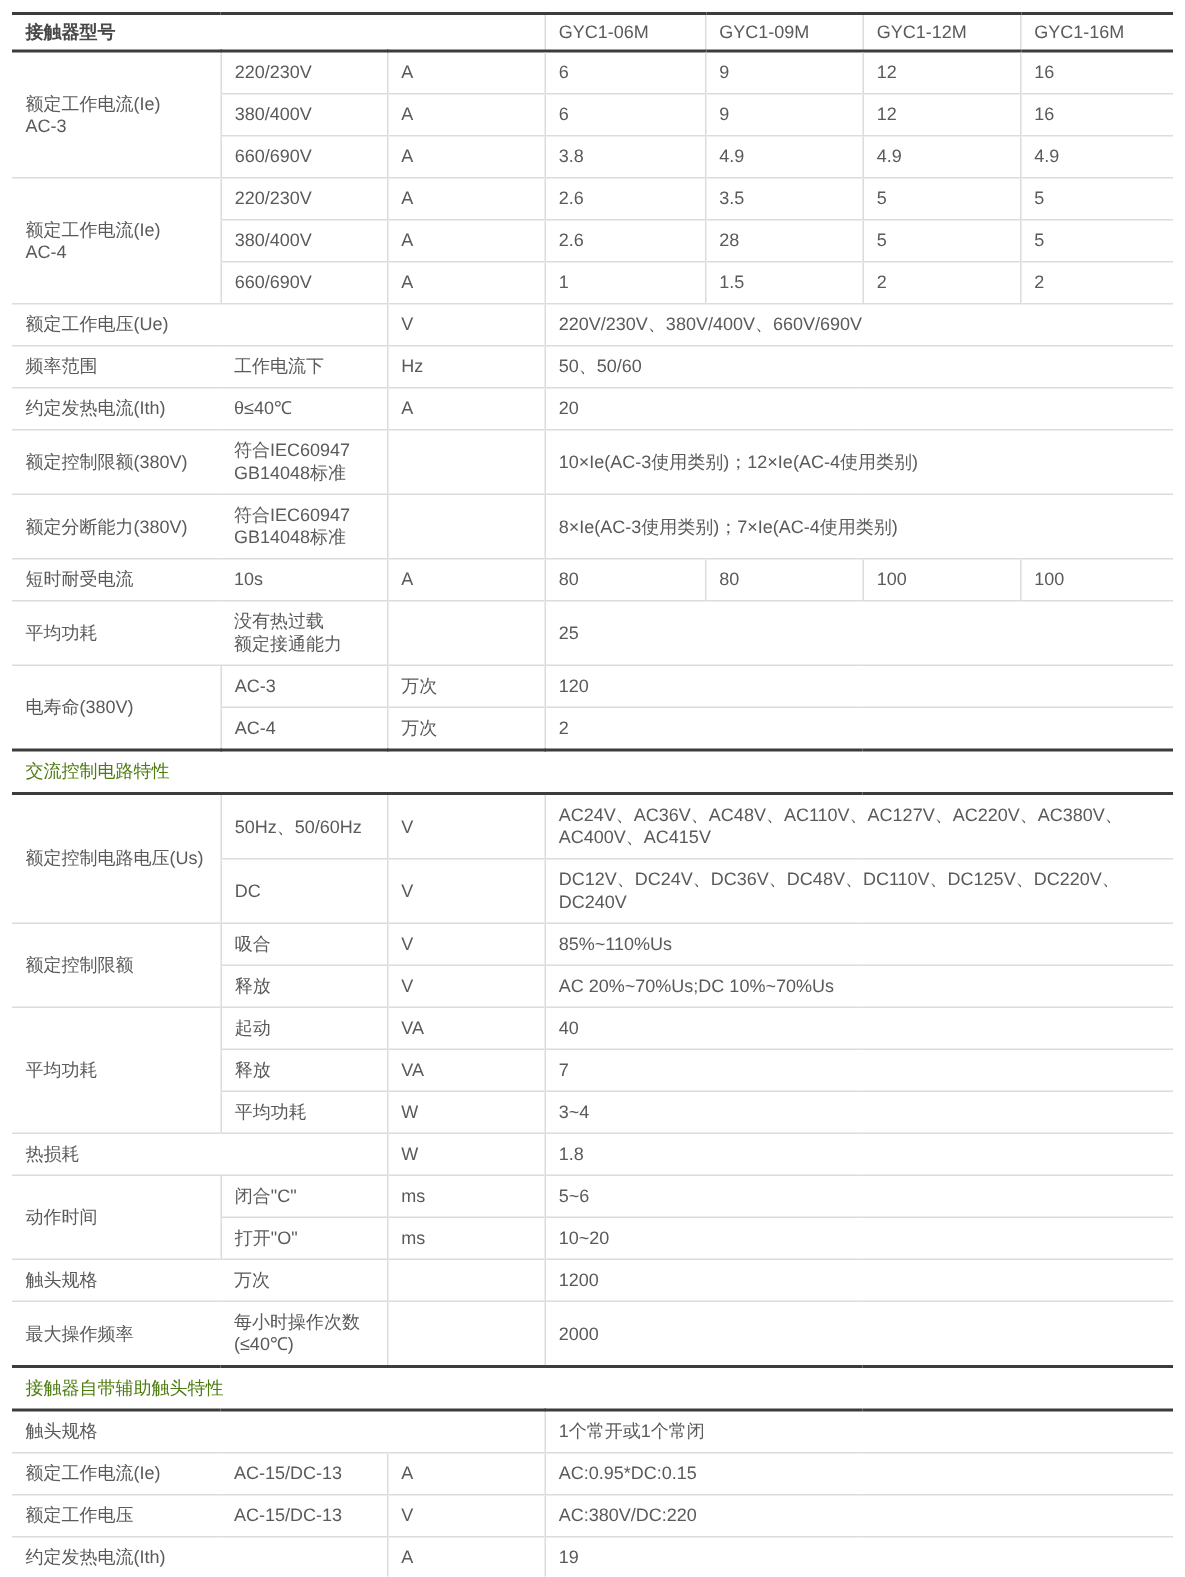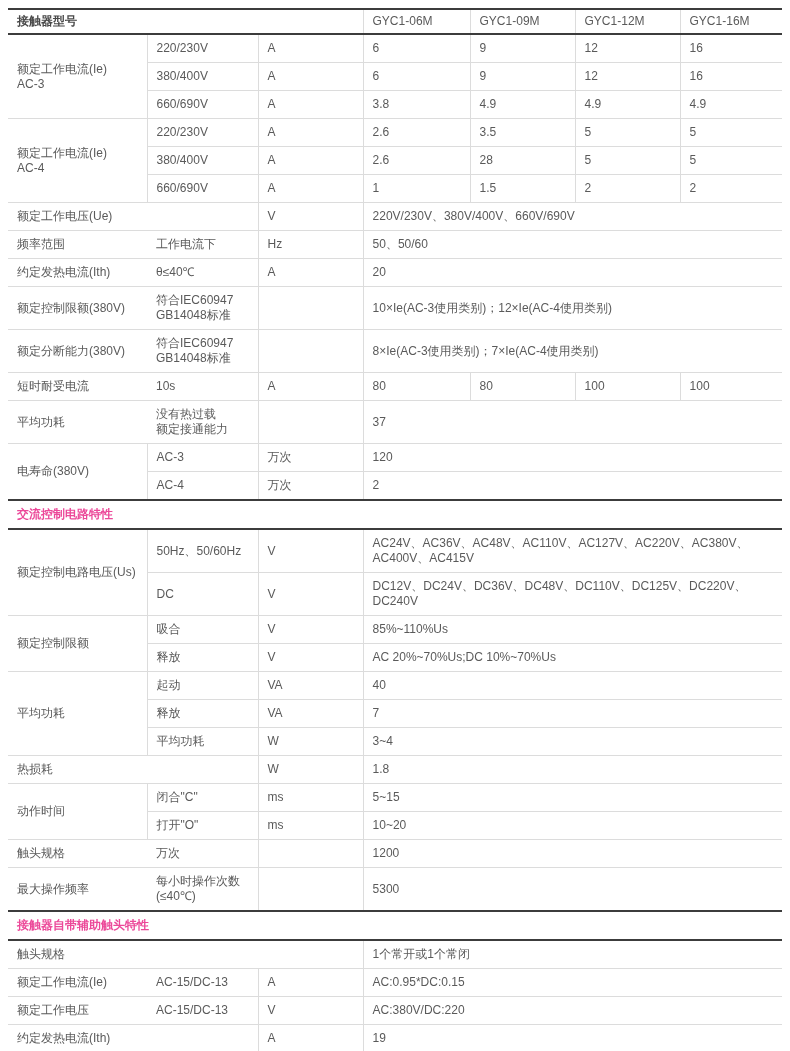--- a/index.html
+++ b/index.html
@@ -29,22 +29,22 @@
   .vl { border-left: 1px solid #dcdcdc; }
   tr.t-hdr td {
     border-top: 2px solid #3c3c3c;
     border-bottom: 2px solid #3c3c3c;
     padding: 4px 9px;
   }
   tr.t-hdr td.lbl { font-weight: bold; color: #474747; }
   tr.section td {
     border-top: 2px solid #3c3c3c;
     border-bottom: 2px solid #3c3c3c;
-    font-weight: bold;
-    color: #ec4899;
+    font-weight: normal;
+    color: #4d7c0f;
   }
 </style>
 </head>
 <body>
 
 <div class="page">
 <table class="spec">
   <colgroup>
     <col style="width:139px">
         <col style="width:111px">
@@ -163,21 +163,21 @@
     <td class="vl">80</td>
     <td class="vl">100</td>
     <td class="vl">100</td>
   </tr>
 
   <tr>
     <td>平均功耗</td>
     <td>没有热过载
 额定接通能力</td>
     <td class="vl"></td>
-    <td class="vl" colspan="4">37</td>
+    <td class="vl" colspan="4">25</td>
   </tr>
 
   <tr>
     <td rowspan="2">电寿命(380V)</td>
     <td class="vl">AC-3</td>
     <td class="vl">万次</td>
     <td class="vl" colspan="4">120</td>
   </tr>
   <tr>
     <td class="vl">AC-4</td>
@@ -234,41 +234,41 @@
     <td>热损耗</td>
     <td></td>
     <td class="vl">W</td>
     <td class="vl" colspan="4">1.8</td>
   </tr>
 
   <tr>
     <td rowspan="2">动作时间</td>
     <td class="vl">闭合"C"</td>
     <td class="vl">ms</td>
-    <td class="vl" colspan="4">5~15</td>
+    <td class="vl" colspan="4">5~6</td>
   </tr>
   <tr>
     <td class="vl">打开"O"</td>
     <td class="vl">ms</td>
     <td class="vl" colspan="4">10~20</td>
   </tr>
 
   <tr>
     <td>触头规格</td>
     <td>万次</td>
     <td class="vl"></td>
     <td class="vl" colspan="4">1200</td>
   </tr>
 
   <tr>
     <td>最大操作频率</td>
     <td>每小时操作次数
 (≤40℃)</td>
     <td class="vl"></td>
-    <td class="vl" colspan="4">5300</td>
+    <td class="vl" colspan="4">2000</td>
   </tr>
 
   <tr class="section">
     <td colspan="7">接触器自带辅助触头特性</td>
   </tr>
 
   <tr>
     <td colspan="3">触头规格</td>
     <td class="vl" colspan="4">1个常开或1个常闭</td>
   </tr>

